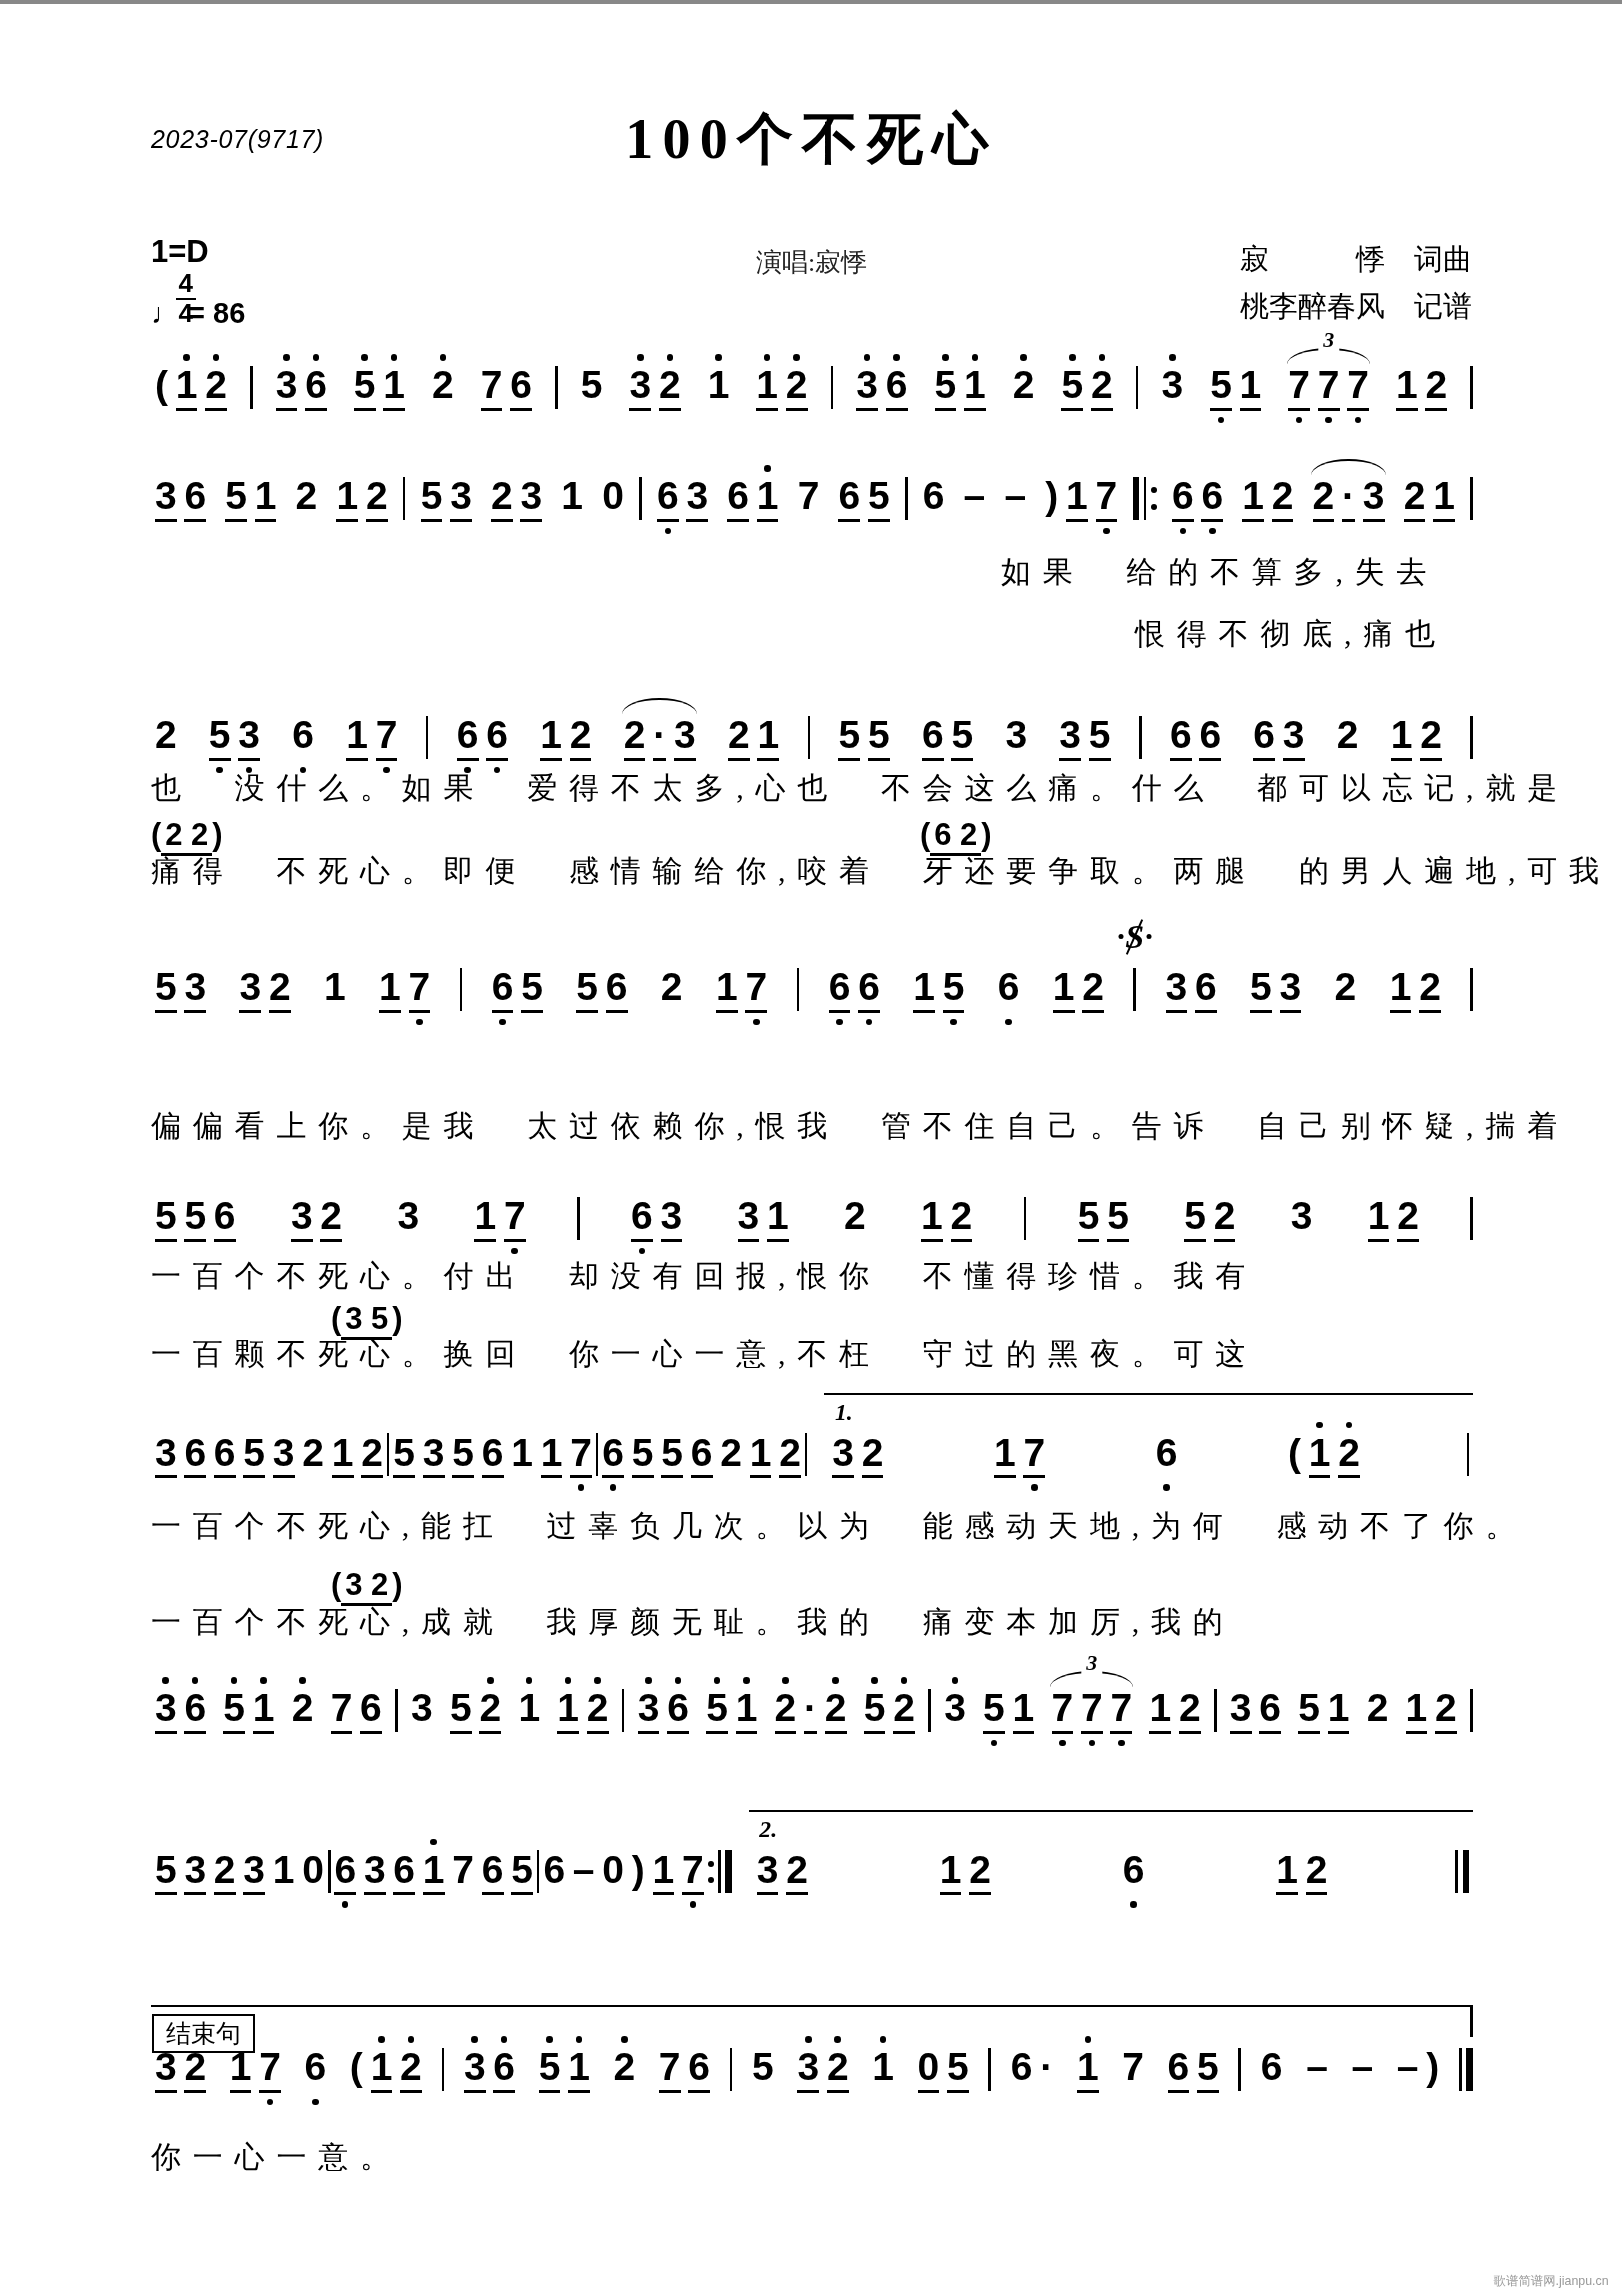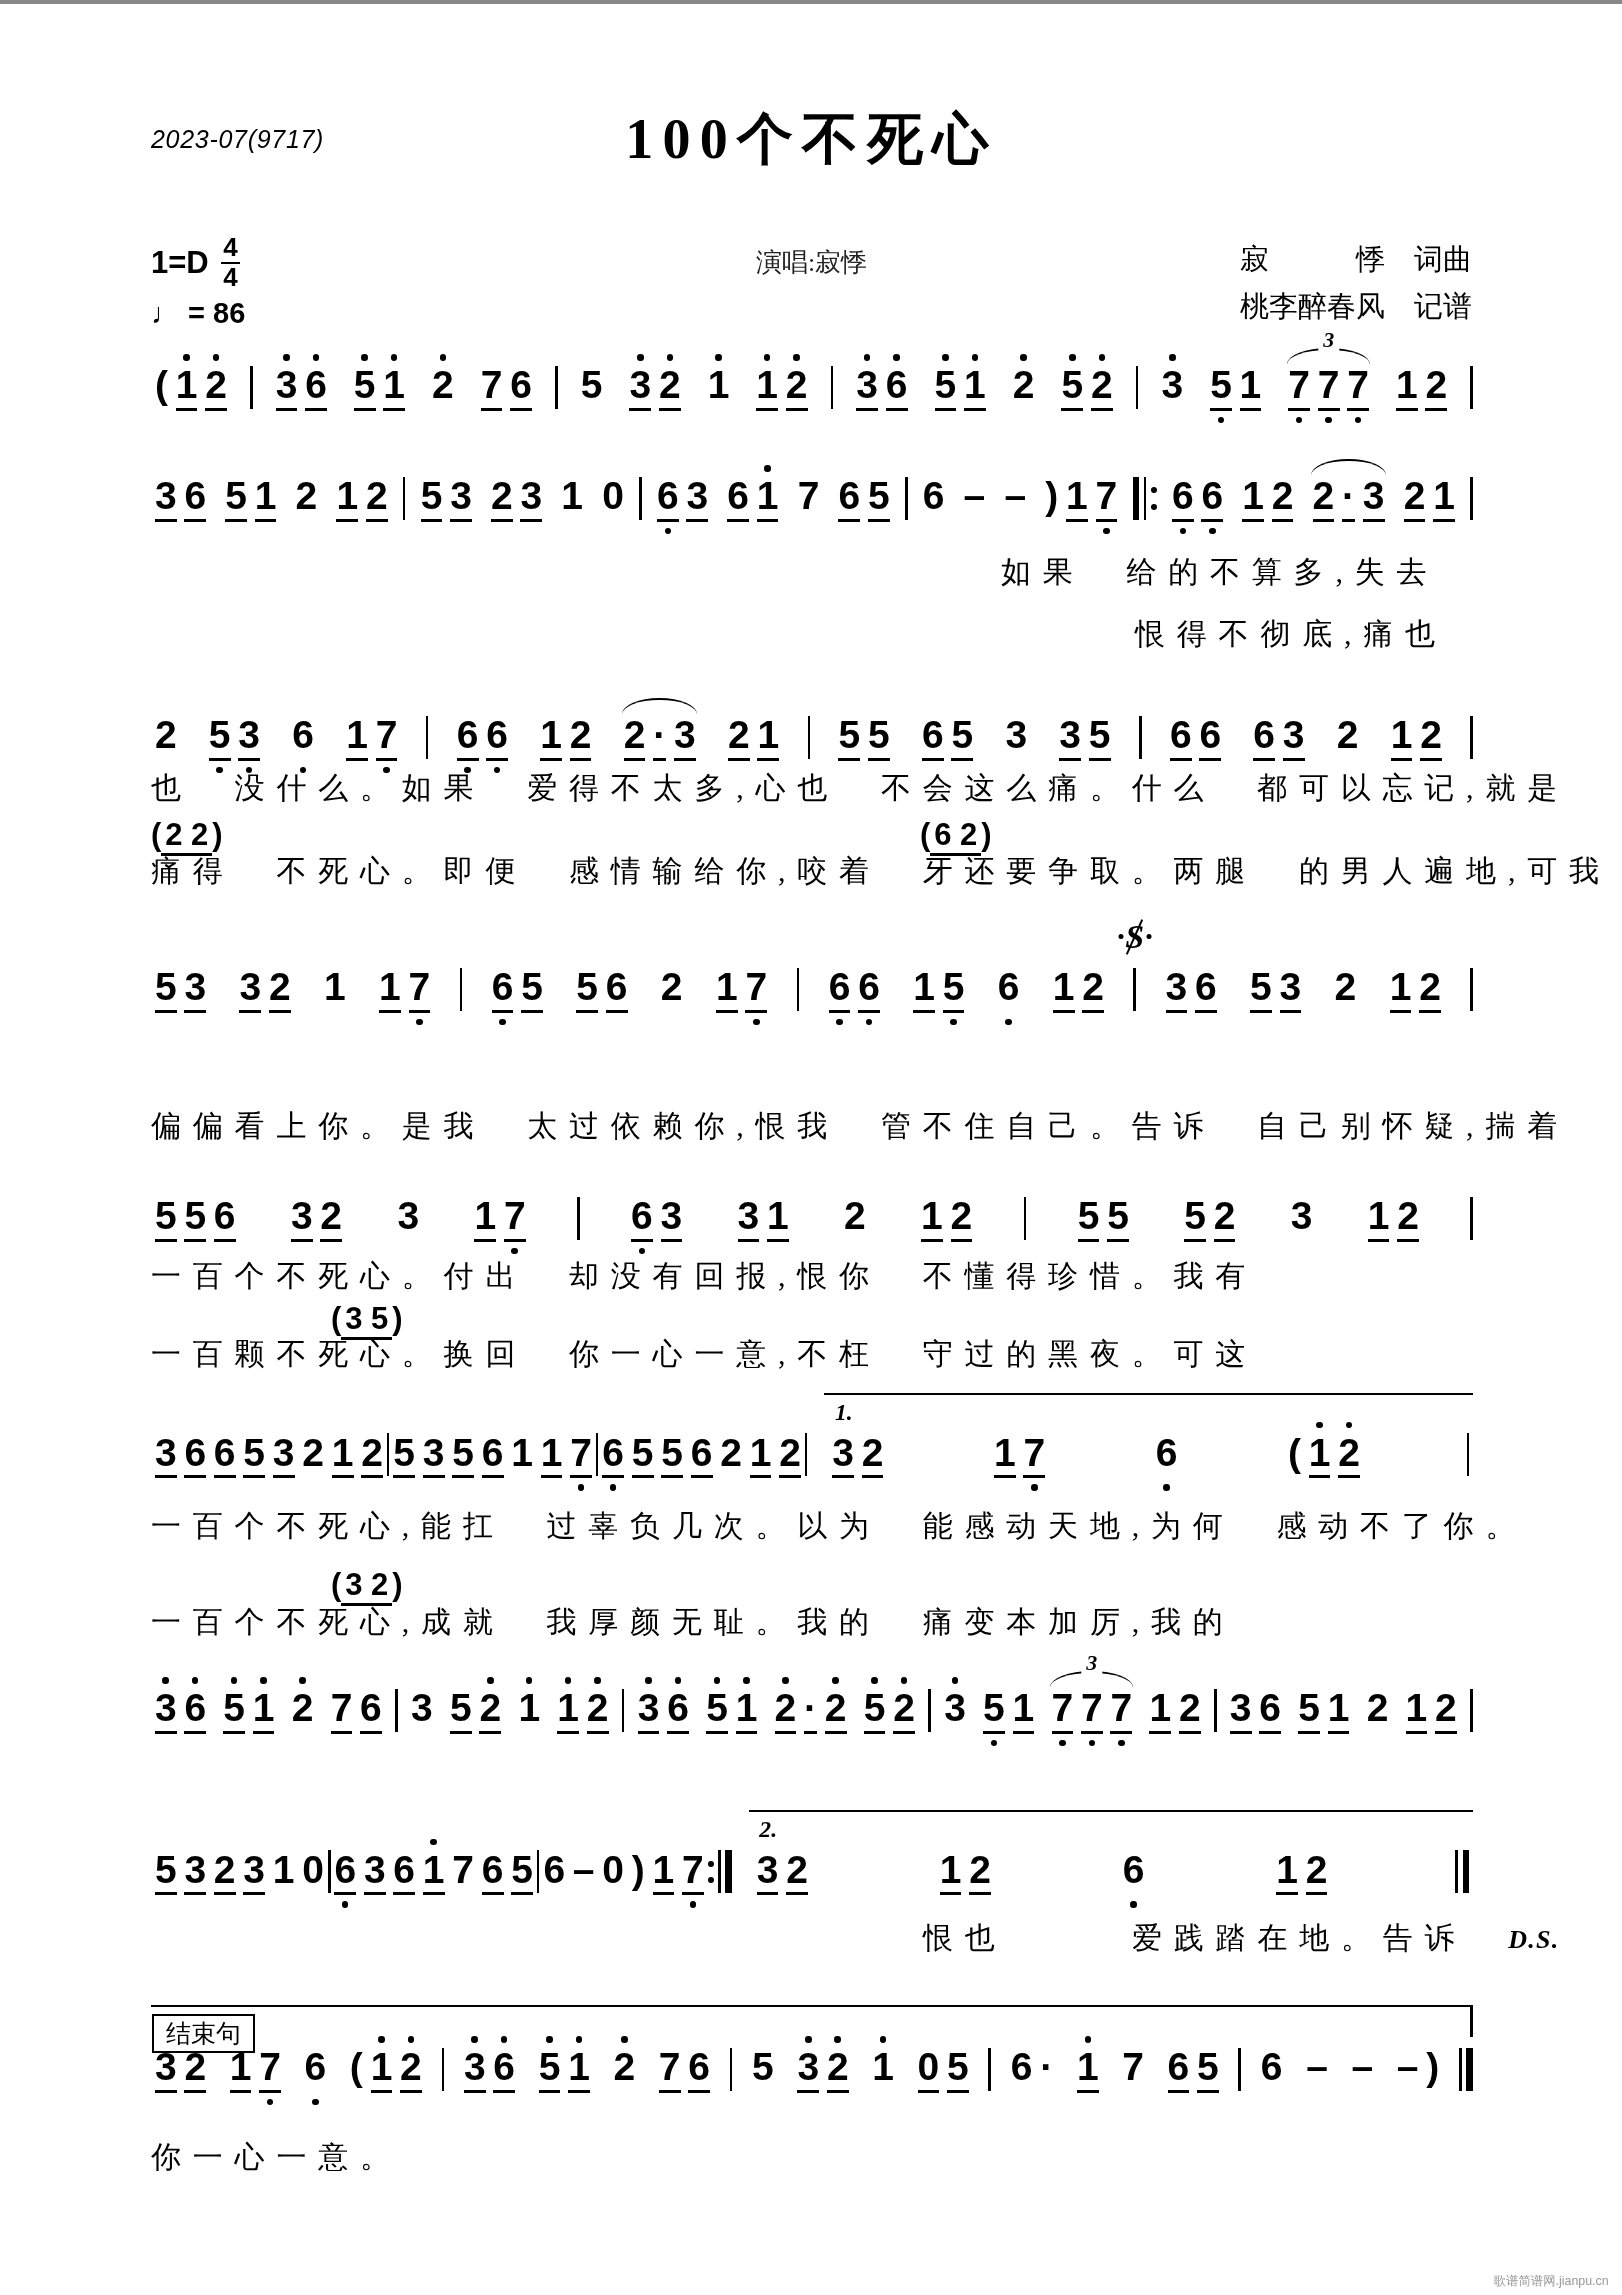--- a/index.html
+++ b/index.html
@@ -5,21 +5,21 @@
   html,body{margin:0;padding:0;background:#888;}
   .sheet{position:relative;width:1623px;height:2295px;background:#fff;margin:4px auto;overflow:hidden;
          font-family:"Liberation Sans",sans-serif;color:#000;}
   .abs{position:absolute;}
   
   .edition{left:151px;top:121px;font-style:italic;font-size:25px;letter-spacing:0.7px;}
   .title{left:0;right:0;top:98px;text-align:center;font-family:"Liberation Serif",serif;
          font-weight:bold;font-size:56px;letter-spacing:9.2px;}
   .performer{left:0;right:0;top:241px;text-align:center;font-family:"Liberation Serif",serif;font-size:26px;color:#222;}
   .credits{right:151px;top:232px;text-align:center;font-family:"Liberation Serif",serif;font-size:29px;line-height:47px;}
-  .keyrow{left:151px;top:230px;display:flex;align-items:center;font-weight:bold;font-size:31px;}
+  .keyrow{left:151px;top:230px;display:flex;align-items:center;font-weight:bold;font-size:31px;flex-direction:column;}
   .ts{display:inline-flex;flex-direction:column;align-items:center;margin-left:11.8px;font-size:26px;line-height:27.5px;}
   .ts .den{border-top:2.6px solid #000;padding:0 2.6px;}
   .tempo{left:151px;top:293px;font-weight:bold;font-size:29px;}
   .footer{right:14.4px;bottom:9.2px;font-size:12.4px;color:#999;}
   
   .scoreline{left:151px;width:1322px;display:flex;justify-content:space-between;align-items:flex-end;}
   .tok{display:flex;align-items:flex-end;position:relative;}
   .cell{display:flex;flex-direction:column;align-items:center;position:relative;padding:0 3.9px;}
   .da{height:13px;display:flex;align-items:center;justify-content:center;}
   .db{height:13px;display:flex;flex-direction:column;align-items:center;}
@@ -2432,21 +2432,20 @@
               </span>
               <span class="db"></span>
             </span>
           </span>
           <span class="rep">
             <span class="thin"></span>
             <span class="thick"></span>
           </span>
         </span>
       </div>
-      <div class="abs lyric" style="top: 1914px; left: 923px;"><span>恨也　　　爱践踏在地。告诉　</span><span class="ds">D.S.</span></div>
       <div class="abs endwrap" style="top: 2001px; left: 151px; width: 1322px;">
         <div class="endlabel">结束句</div>
         <div style="display: flex; justify-content: space-between; align-items: flex-end;">
           <span class="tok">
             <span class="cell">
               <span class="da"></span>
               <span class="ch">3</span>
               <span class="ub">
                 <span class="ulbar"></span>
               </span>

